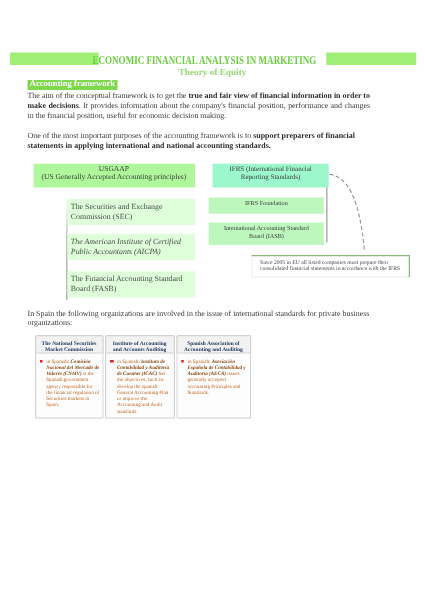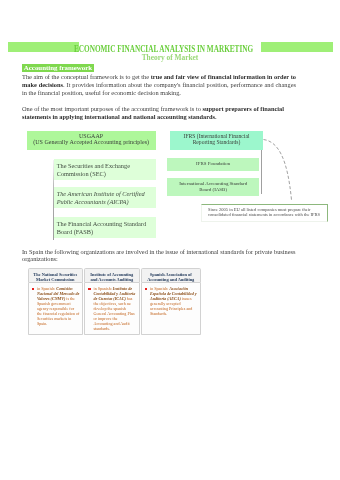--- a/index.html
+++ b/index.html
@@ -77,21 +77,21 @@
   .bullet{position:absolute;left:3.2px;top:4.4px;width:2.4px;height:2.4px;background:#e8211e;}
 </style>
 </head>
 <body>
 
 <div class="page">
 
   <div class="titlebar tb-left"></div>
   <div class="titlebar tb-right"></div>
   <div class="titletext"><span>ECONOMIC FINANCIAL ANALYSIS IN MARKETING</span></div>
-  <div class="subtitle">Theory of Market</div>
+  <div class="subtitle">Theory of Equity</div>
 
   <div class="h2">Accounting framework</div>
 
   <div class="para p1"><span>The aim of the conceptual framework is to get the </span><b>true and fair view of financial information in order to make decisions</b><span>. It provides information about the company's financial position, performance and changes in the financial position, useful for economic decision making.</span></div>
 
   <div class="para p2"><span>One of the most important purposes of the accounting framework is to </span><b>support preparers of financial statements in applying international and national accounting standards.</b></div>
 
   <div class="dg usgaap">
     <div class="l l1">USGAAP</div>
     <div class="l l2">(US Generally Accepted Accounting principles)</div>

